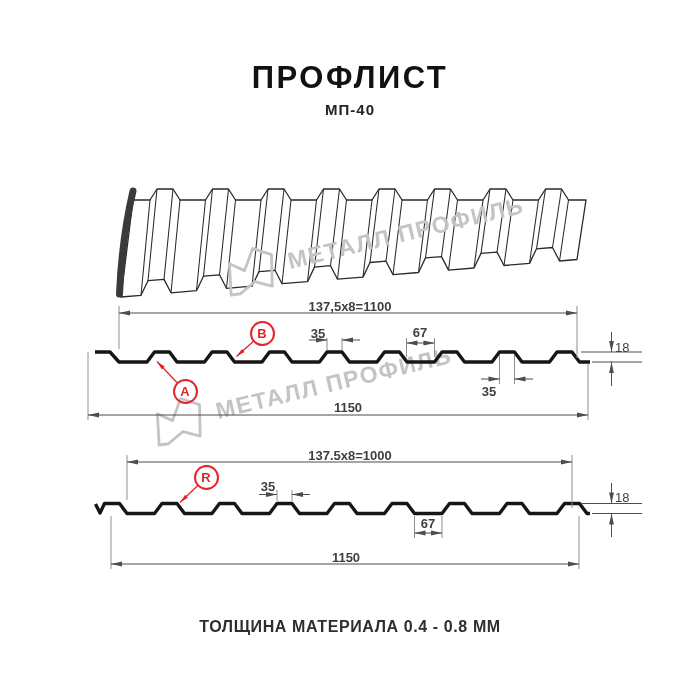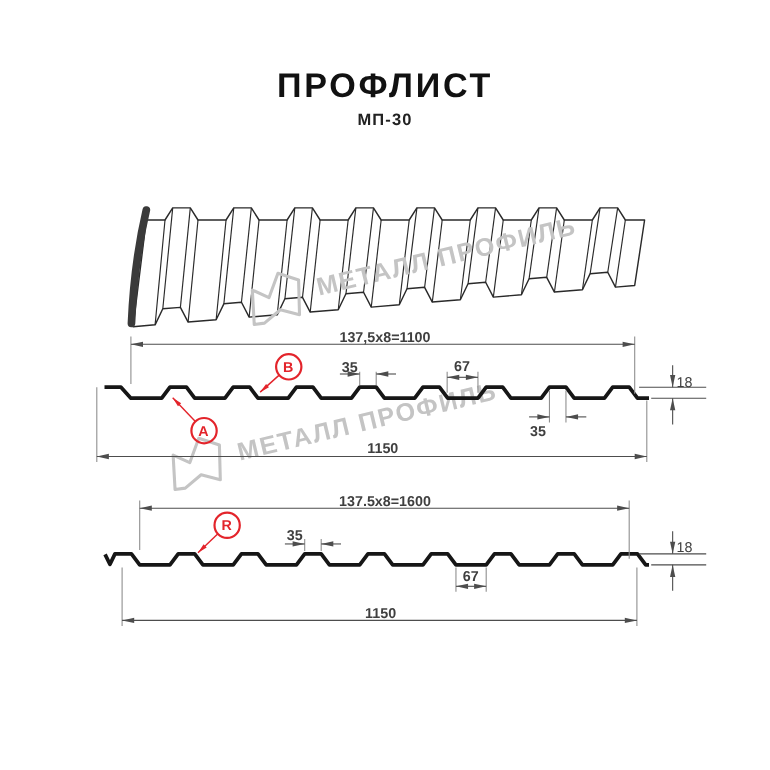--- a/index.html
+++ b/index.html
@@ -33,21 +33,21 @@
   .sheet-outline{fill:#fff;stroke:#2a2a2a;stroke-width:1.3;stroke-linejoin:round;}
   .sheet-line{stroke:#2a2a2a;stroke-width:1.05;fill:none;}
   .sheet-edge{stroke:#3a3a3a;stroke-width:7;fill:none;stroke-linecap:round;}
 </style>
 </head>
 <body>
 
 <div class="canvas">
 
   <div class="page-title">ПРОФЛИСТ</div>
-  <div class="page-subtitle">МП-30</div>
+  <div class="page-subtitle">МП-40</div>
 
   <svg id="svgSheet" class="layer" width="700" height="700">
     <g id="gSheet">
         <path d="M133,200 L150,200 L157,189 L173,189 L180,200 L205.5,200 L212.5,189 L228.5,189 L235.5,200 L261,200 L268,189 L284,189 L291,200 L316.5,200 L323.5,189 L339.5,189 L346.5,200 L372,200 L379,189 L395,189 L402,200 L427.5,200 L434.5,189 L450.5,189 L457.5,200 L483,200 L490,189 L506,189 L513,200 L538.5,200 L545.5,189 L561.5,189 L568.5,200 L586,200 L577,259.5 L559.5,261.0 L552.5,247.5 L536.5,248.8 L529.5,263.4 L504,265.5 L497,252.1 L481,253.4 L474,268.0 L448.5,270.1 L441.5,256.6 L425.5,257.9 L418.5,272.5 L393,274.6 L386,261.2 L370,262.5 L363,277.1 L337.5,279.2 L330.5,265.7 L314.5,267.1 L307.5,281.6 L282,283.7 L275,270.3 L259,271.6 L252,286.2 L226.5,288.3 L219.5,274.8 L203.5,276.2 L196.5,290.7 L171,292.8 L164,279.4 L148,280.7 L141,295.3 L121,297.0 Z" class="sheet-outline"></path>
         <line x1="141" y1="295.3" x2="150" y2="200" class="sheet-line"></line>
         <line x1="148" y1="280.7" x2="157" y2="189" class="sheet-line"></line>
         <line x1="164" y1="279.4" x2="173" y2="189" class="sheet-line"></line>
         <line x1="171" y1="292.8" x2="180" y2="200" class="sheet-line"></line>
         <line x1="196.5" y1="290.7" x2="205.5" y2="200" class="sheet-line"></line>
         <line x1="203.5" y1="276.2" x2="212.5" y2="189" class="sheet-line"></line>
@@ -177,20 +177,21 @@
 
   <span class="dim-text ctr" style="left:350px;top:299px">137,5x8=1100</span>
   <span class="dim-text ctr" style="left:318px;top:326px">35</span>
   <span class="dim-text ctr" style="left:420px;top:325px">67</span>
   <span class="dim-text" style="left:615px;top:340px">18</span>
   <span class="dim-text ctr" style="left:489px;top:384px">35</span>
   <span class="dim-text ctr" style="left:348px;top:400px">1150</span>
   <div class="lbl" style="left:172.5px;top:378.5px">A</div>
   <div class="lbl" style="left:249.5px;top:321px">B</div>
 
-  <span class="dim-text ctr" style="left:350px;top:448px">137.5x8=1600</span>
+  <span class="dim-text ctr" style="left:350px;top:448px">137.5x8=1000</span>
   <span class="dim-text ctr" style="left:268px;top:479px">35</span>
   <span class="dim-text ctr" style="left:428px;top:516px">67</span>
   <span class="dim-text" style="left:615px;top:490px">18</span>
   <span class="dim-text ctr" style="left:346px;top:550px">1150</span>
   <div class="lbl" style="left:193.5px;top:465px">R</div>
 
+  <div class="footer-note">ТОЛЩИНА МАТЕРИАЛА 0.4 - 0.8 ММ</div>
 </div>
 
 </body></html>

